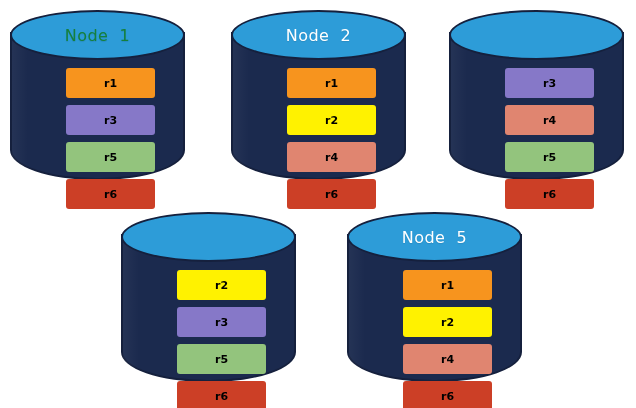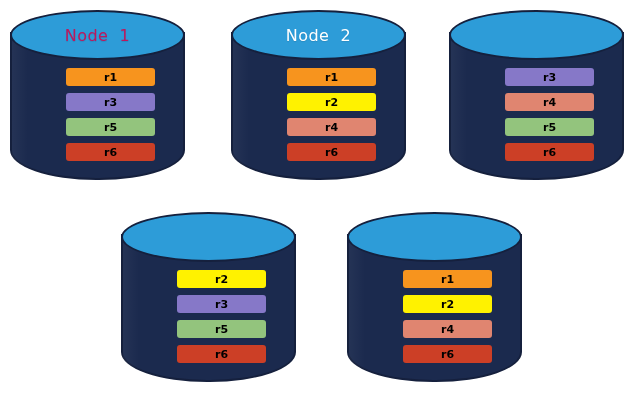--- a/index.html
+++ b/index.html
@@ -78,21 +78,21 @@
 
   
   .replicas {
     position: absolute;
     left: 30px;
     top: 58px;
     width: 115px;
     z-index: 2;
   }
   .replica {
-    height: 18px;
+    height: 30px;
     margin-bottom: 7px;
     border-radius: 3px;
     display: flex;
     align-items: center;
     justify-content: center;
     font-size: 11px;
     font-weight: bold;
     color: #000000;
     line-height: 1;
     margin-left: 26px;
@@ -106,21 +106,21 @@
   #node-4 { left: 121px; top: 212px; }
   #node-5 { left: 347px; top: 212px; }
 </style>
 </head>
 <body>
 
 <div id="cluster">
     <div class="node" id="node-1">
       <div class="cyl-body" style="background: rgb(27, 42, 78); border-color: rgb(21, 32, 61);"></div>
       <div class="cyl-top" style="background: rgb(45, 156, 216); border-color: rgb(21, 32, 61);"></div>
-      <div class="node-label" style="color: #be185d;">Node  1</div>
+      <div class="node-label" style="color: #15803d;">Node  1</div>
       <div class="replicas">
         <div class="replica" style="background: rgb(247, 148, 30); color: rgb(0, 0, 0);">r1</div>
         <div class="replica" style="background: rgb(134, 120, 200); color: rgb(0, 0, 0);">r3</div>
         <div class="replica" style="background: rgb(147, 196, 125); color: rgb(0, 0, 0);">r5</div>
         <div class="replica" style="background: rgb(204, 63, 38); color: rgb(0, 0, 0);">r6</div>
       </div>
     </div>
     <div class="node" id="node-2">
       <div class="cyl-body" style="background: rgb(27, 42, 78); border-color: rgb(21, 32, 61);"></div>
       <div class="cyl-top" style="background: rgb(45, 156, 216); border-color: rgb(21, 32, 61);"></div>
@@ -148,20 +148,21 @@
       <div class="replicas">
         <div class="replica" style="background: rgb(255, 242, 0); color: rgb(0, 0, 0);">r2</div>
         <div class="replica" style="background: rgb(134, 120, 200); color: rgb(0, 0, 0);">r3</div>
         <div class="replica" style="background: rgb(147, 196, 125); color: rgb(0, 0, 0);">r5</div>
         <div class="replica" style="background: rgb(204, 63, 38); color: rgb(0, 0, 0);">r6</div>
       </div>
     </div>
     <div class="node" id="node-5">
       <div class="cyl-body" style="background: rgb(27, 42, 78); border-color: rgb(21, 32, 61);"></div>
       <div class="cyl-top" style="background: rgb(45, 156, 216); border-color: rgb(21, 32, 61);"></div>
+      <div class="node-label" style="color: rgb(255, 255, 255);">Node  5</div>
       <div class="replicas">
         <div class="replica" style="background: rgb(247, 148, 30); color: rgb(0, 0, 0);">r1</div>
         <div class="replica" style="background: rgb(255, 242, 0); color: rgb(0, 0, 0);">r2</div>
         <div class="replica" style="background: rgb(224, 133, 112); color: rgb(0, 0, 0);">r4</div>
         <div class="replica" style="background: rgb(204, 63, 38); color: rgb(0, 0, 0);">r6</div>
       </div>
     </div>
   </div>
 
 </body></html>

